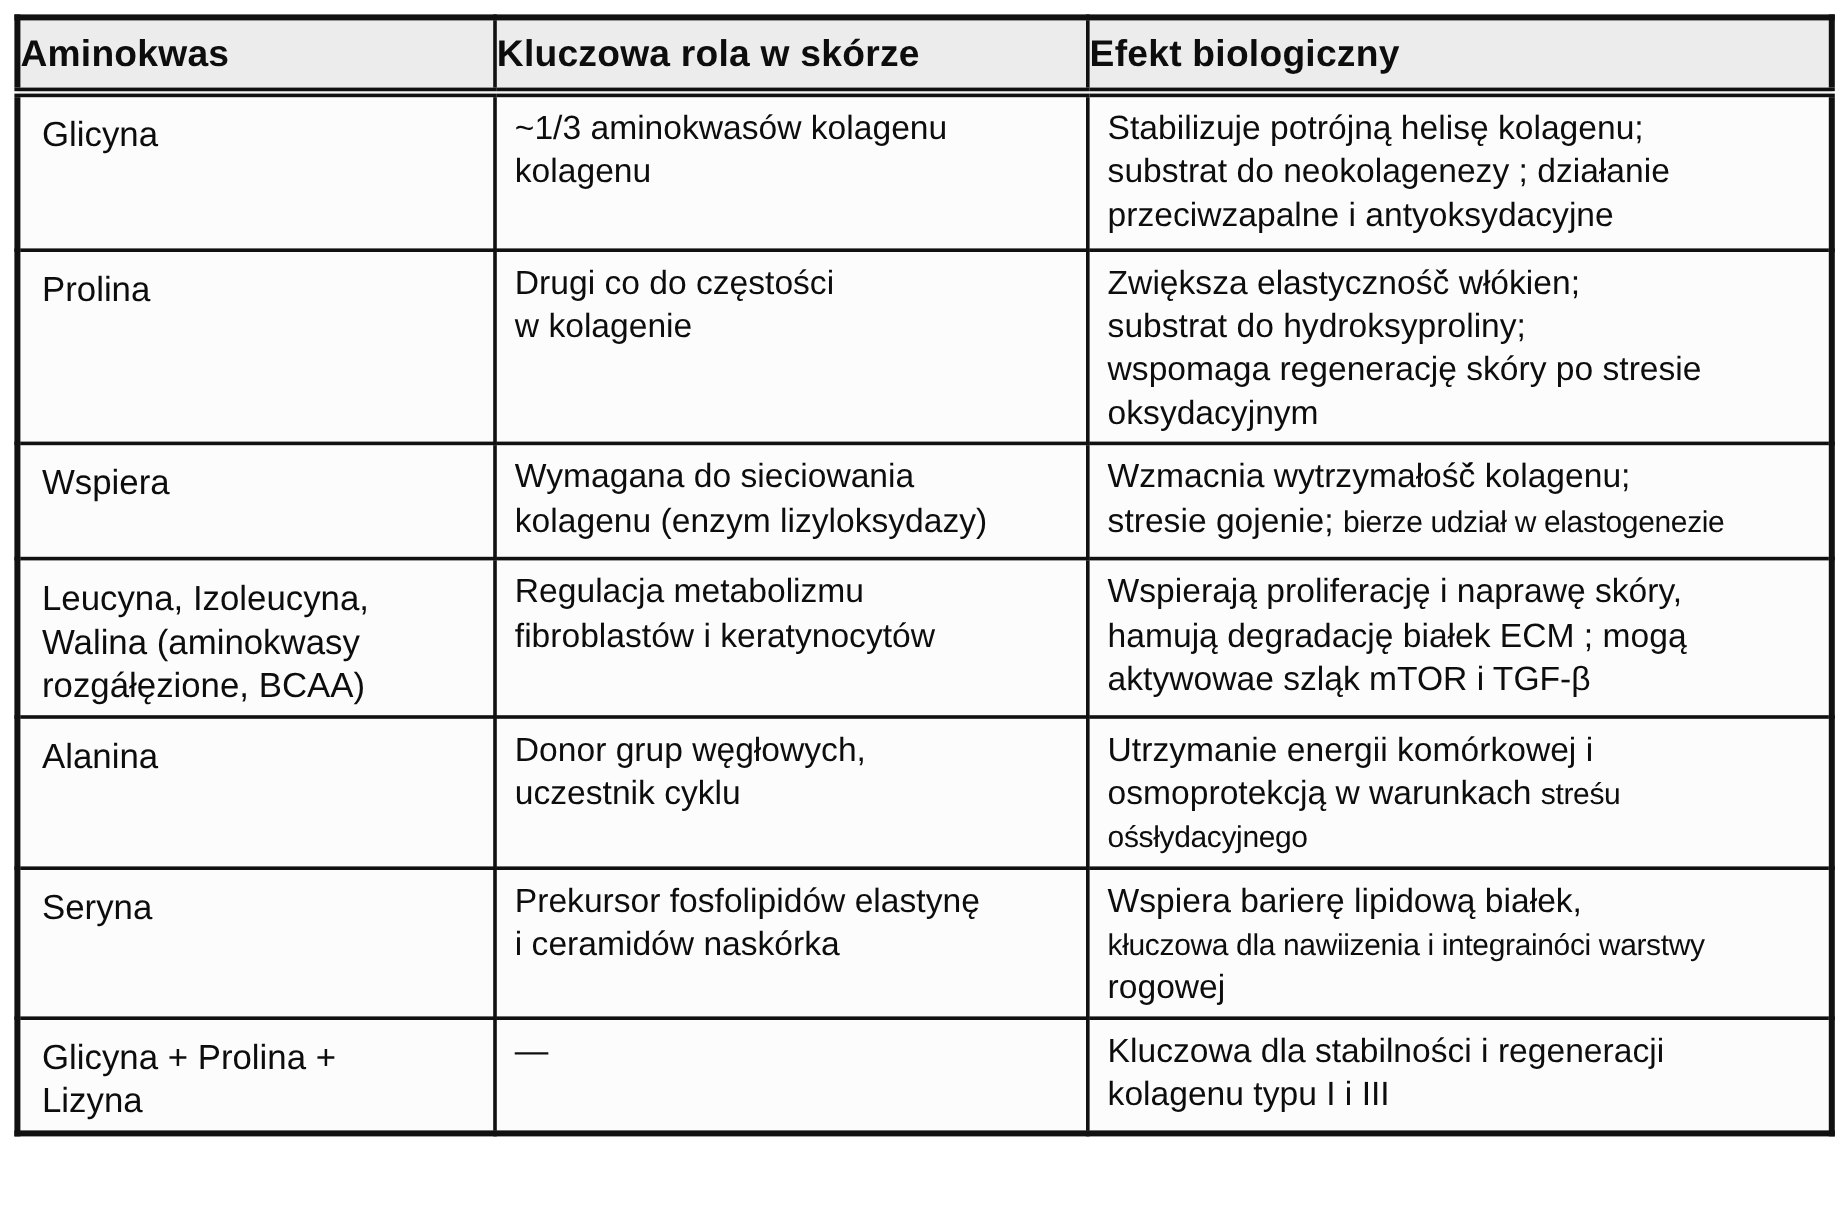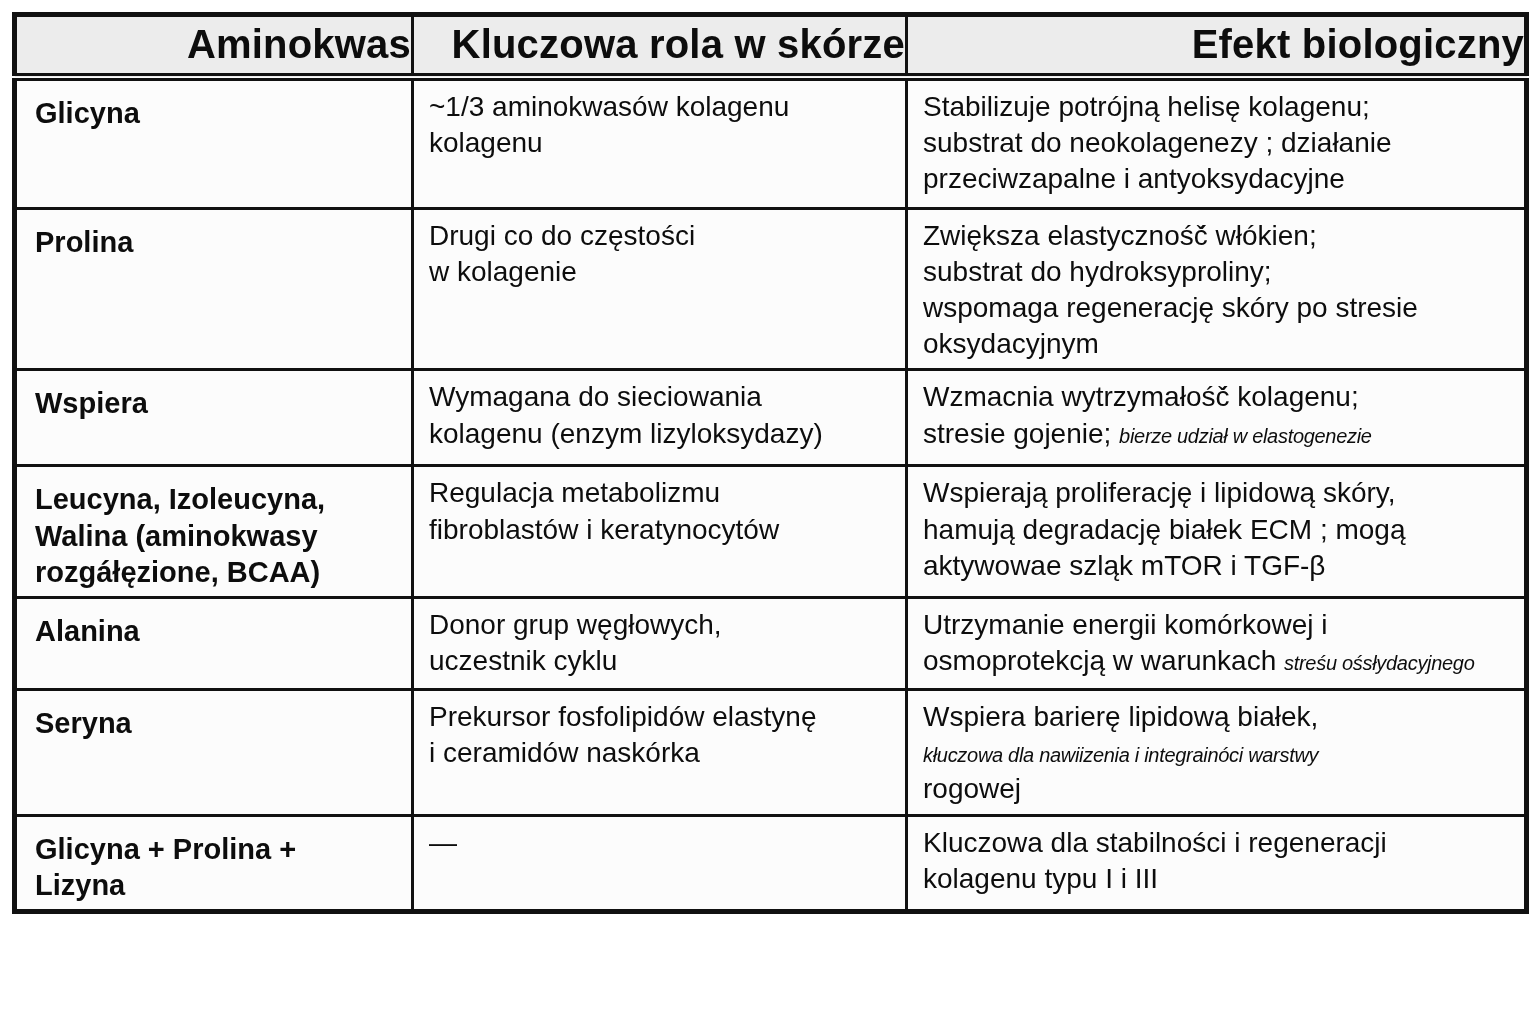--- a/index.html
+++ b/index.html
@@ -23,41 +23,41 @@
     background: #fcfcfc;
   }
   col.c1 { width: 398px; }
   col.c2 { width: 494px; }
   col.c3 { width: 620px; }
   th {
     background: #ececec;
     border: 3px solid #111;
     border-bottom: 8px double #111;
     height: 62px;
-    font-size: 40px;
+    font-size: 31px;
     font-weight: bold;
-    text-align: right;
+    text-align: left;
     vertical-align: middle;
     letter-spacing: 0.2px;
   }
   td {
     border: 3px solid #111;
     vertical-align: top;
     font-size: 28px;
     line-height: 1.29;
     padding: 8px 12px 6px 15px;
   }
   td.amino-name {
-    font-weight: bold;
+    font-weight: normal;
     font-size: 29px;
     line-height: 1.25;
     padding: 14px 10px 6px 18px;
   }
   .seg { white-space: pre-line; }
-  .seg.small { font-size: 20px; letter-spacing: -0.3px; font-style: italic; }
+  .seg.small { font-size: 25px; letter-spacing: -0.3px; }
   tr.r1 { height: 132px; }
   tr.r2 { height: 156px; }
   tr.r3 { height: 96px; }
   tr.r4 { height: 120px; }
   tr.r5 { height: 92px; }
   tr.r6 { height: 122px; }
   tr.r7 { height: 118px; }
   tr.r8 { height: 92px; }
 </style>
 </head>
@@ -101,21 +101,21 @@
 kolagenu (enzym lizyloksydazy)</span></td>
         <td><span class="seg">Wzmacnia wytrzymałość̌ kolagenu;
 stresie gojenie; </span><span class="seg small">bierze udział w elastogenezie</span></td>
       </tr>
       <tr class="r4">
         <td class="amino-name"><span class="seg">Leucyna, Izoleucyna,
 Walina (aminokwasy
 rozgáłęzione, BCAA)</span></td>
         <td><span class="seg">Regulacja metabolizmu
 fibroblastów i keratynocytów</span></td>
-        <td><span class="seg">Wspierają proliferację i lipidową skóry,
+        <td><span class="seg">Wspierają proliferację i naprawę skóry,
 hamują degradację białek ECM ; mogą
 aktywowae szląk mTOR i TGF-β</span></td>
       </tr>
       <tr class="r5">
         <td class="amino-name"><span class="seg">Alanina</span></td>
         <td><span class="seg">Donor grup węgłowych,
 uczestnik cyklu</span></td>
         <td><span class="seg">Utrzymanie energii komórkowej i
 osmoprotekcją w warunkach </span><span class="seg small">streśu ośsłydacyjnego</span></td>
       </tr>

